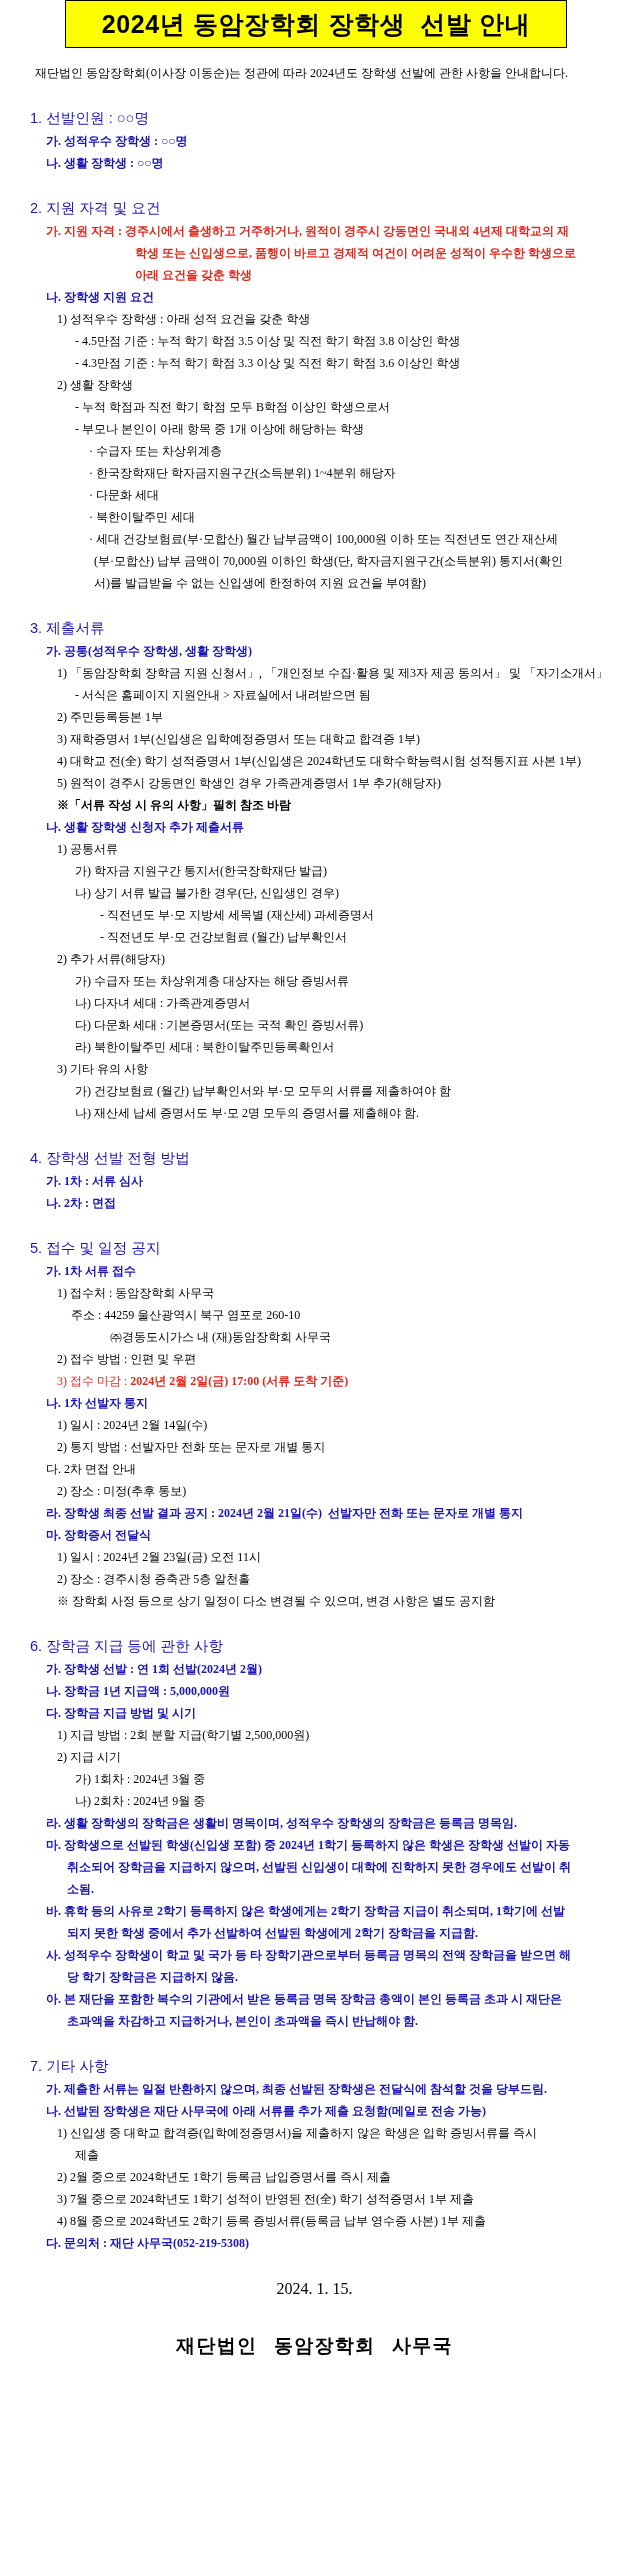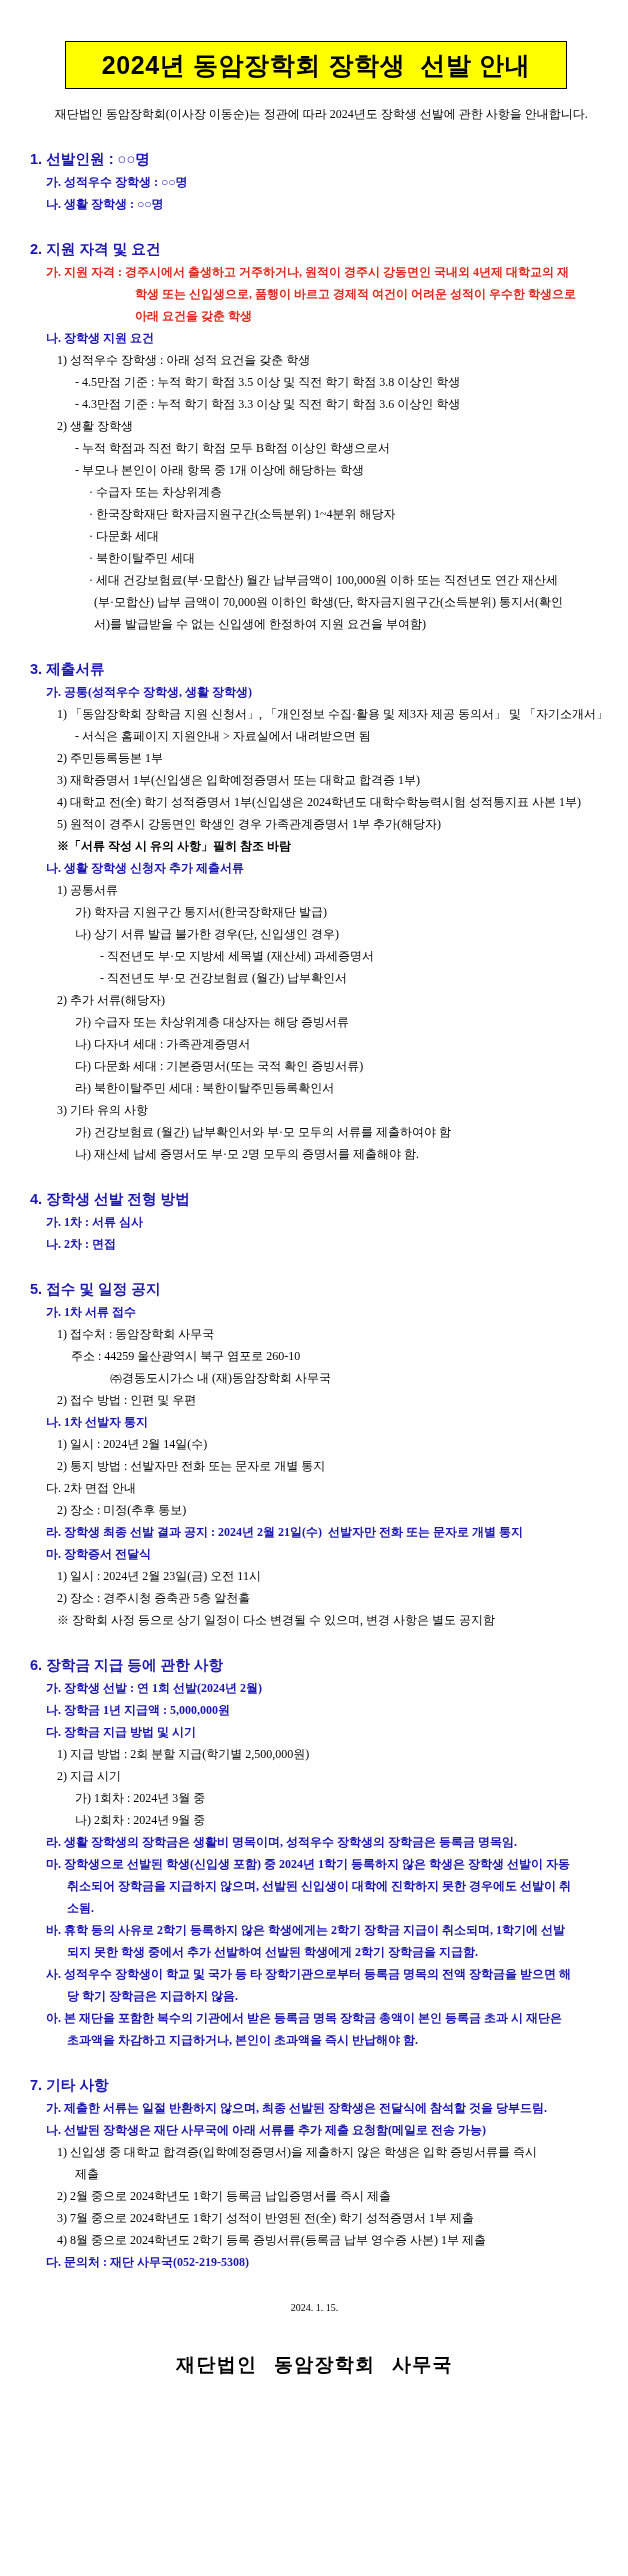--- a/index.html
+++ b/index.html
@@ -6,60 +6,60 @@
     --blue:#1b16b4;
     --red:#e02a1d;
     --text:#000000;
     --title-bg:#ffff00;
   }
   *{box-sizing:border-box}
   html,body{margin:0;padding:0;background:#ffffff}
   .page{
     width:629px;min-height:2576px;background:#ffffff;
     font-family:"Liberation Serif","DejaVu Serif",serif;color:var(--text);
-    padding-top:41px;position:relative;
+    position:relative;
   }
   .title-banner{
     margin-left:65px;width:502px;height:48px;
     background:var(--title-bg);border:1.9px solid #000;
     display:flex;align-items:center;justify-content:center;
   }
   .title-text{
     font-family:"Liberation Sans","DejaVu Sans",sans-serif;
     font-weight:bold;font-size:25px;letter-spacing:0.6px;color:#000;white-space:pre;
   }
   .intro{
     margin-top:14px;padding-left:35px;padding-right:21.6px;
-    font-size:12px;line-height:22px;text-align:center;
+    font-size:12px;line-height:22px;
   }
   .doc{width:100%}
   .line{font-size:12px;line-height:22px;white-space:pre-wrap;padding-right:12.7px}
   .line.heading{
-    font-size:14.6px;line-height:23px;font-weight:bold;margin-top:23px;
+    font-size:14.6px;line-height:23px;font-weight:normal;margin-top:23px;
     font-family:"Liberation Sans","DejaVu Sans",sans-serif;
   }
   .c-blue{color:var(--blue)}
   .c-red{color:var(--red)}
   .c-black{color:var(--text)}
   .bold{font-weight:bold}
   .bold-part{font-weight:bold}
   
   .lv-h{padding-left:30px}      
   .lv-a{padding-left:46px}      
   .lv-n{padding-left:57px}      
   .lv-d{padding-left:75px}     
   .lv-dot{padding-left:89px}   
   .lv-dd{padding-left:100px}    
   .lv-addr{padding-left:71px}  
   .lv-addr2{padding-left:110px} 
   .lv-ca{padding-left:135px}    
   .lv-cdot{padding-left:94px}  
   .lv-cm{padding-left:67px}    
   .lv-cn{padding-left:75px}    
-  .footer-date{margin-top:24px;text-align:center;font-size:10px;line-height:22px}
+  .footer-date{margin-top:24px;text-align:center;font-size:16px;line-height:22px}
   .footer-org{
     margin-top:33px;text-align:center;font-size:19px;font-weight:bold;
     font-family:"Liberation Sans","DejaVu Sans",sans-serif;
     word-spacing:10px;letter-spacing:1.3px;
   }
 </style>
 </head>
 <body>
 
 <div class="page">
@@ -117,20 +117,21 @@
       <div class="line lv-d c-black"><span>나) 재산세 납세 증명서도 부·모 2명 모두의 증명서를 제출해야 함.</span></div>
       <div class="line lv-h c-blue heading"><span>4. 장학생 선발 전형 방법</span></div>
       <div class="line lv-a c-blue bold"><span>가. 1차 : 서류 심사</span></div>
       <div class="line lv-a c-blue bold"><span>나. 2차 : 면접</span></div>
       <div class="line lv-h c-blue heading"><span>5. 접수 및 일정 공지</span></div>
       <div class="line lv-a c-blue bold"><span>가. 1차 서류 접수</span></div>
       <div class="line lv-n c-black"><span>1) 접수처 : 동암장학회 사무국</span></div>
       <div class="line lv-addr c-black"><span>주소 : 44259 울산광역시 북구 염포로 260-10</span></div>
       <div class="line lv-addr2 c-black"><span>㈜경동도시가스 내 (재)동암장학회 사무국</span></div>
       <div class="line lv-n c-black"><span>2) 접수 방법 : 인편 및 우편</span></div>
+      <div class="line lv-n c-red"><span>3) 접수 마감 : </span><span class="bold-part">2024년 2월 2일(금) 17:00 (서류 도착 기준)</span></div>
       <div class="line lv-a c-blue bold"><span>나. 1차 선발자 통지</span></div>
       <div class="line lv-n c-black"><span>1) 일시 : 2024년 2월 14일(수)</span></div>
       <div class="line lv-n c-black"><span>2) 통지 방법 : 선발자만 전화 또는 문자로 개별 통지</span></div>
       <div class="line lv-a c-black"><span>다. 2차 면접 안내</span></div>
       <div class="line lv-n c-black"><span>2) 장소 : 미정(추후 통보)</span></div>
       <div class="line lv-a c-blue bold"><span>라. 장학생 최종 선발 결과 공지 : 2024년 2월 21일(수)  선발자만 전화 또는 문자로 개별 통지</span></div>
       <div class="line lv-a c-blue bold"><span>마. 장학증서 전달식</span></div>
       <div class="line lv-n c-black"><span>1) 일시 : 2024년 2월 23일(금) 오전 11시</span></div>
       <div class="line lv-n c-black"><span>2) 장소 : 경주시청 증축관 5층 알천홀</span></div>
       <div class="line lv-n c-black"><span>※ 장학회 사정 등으로 상기 일정이 다소 변경될 수 있으며, 변경 사항은 별도 공지함</span></div>

